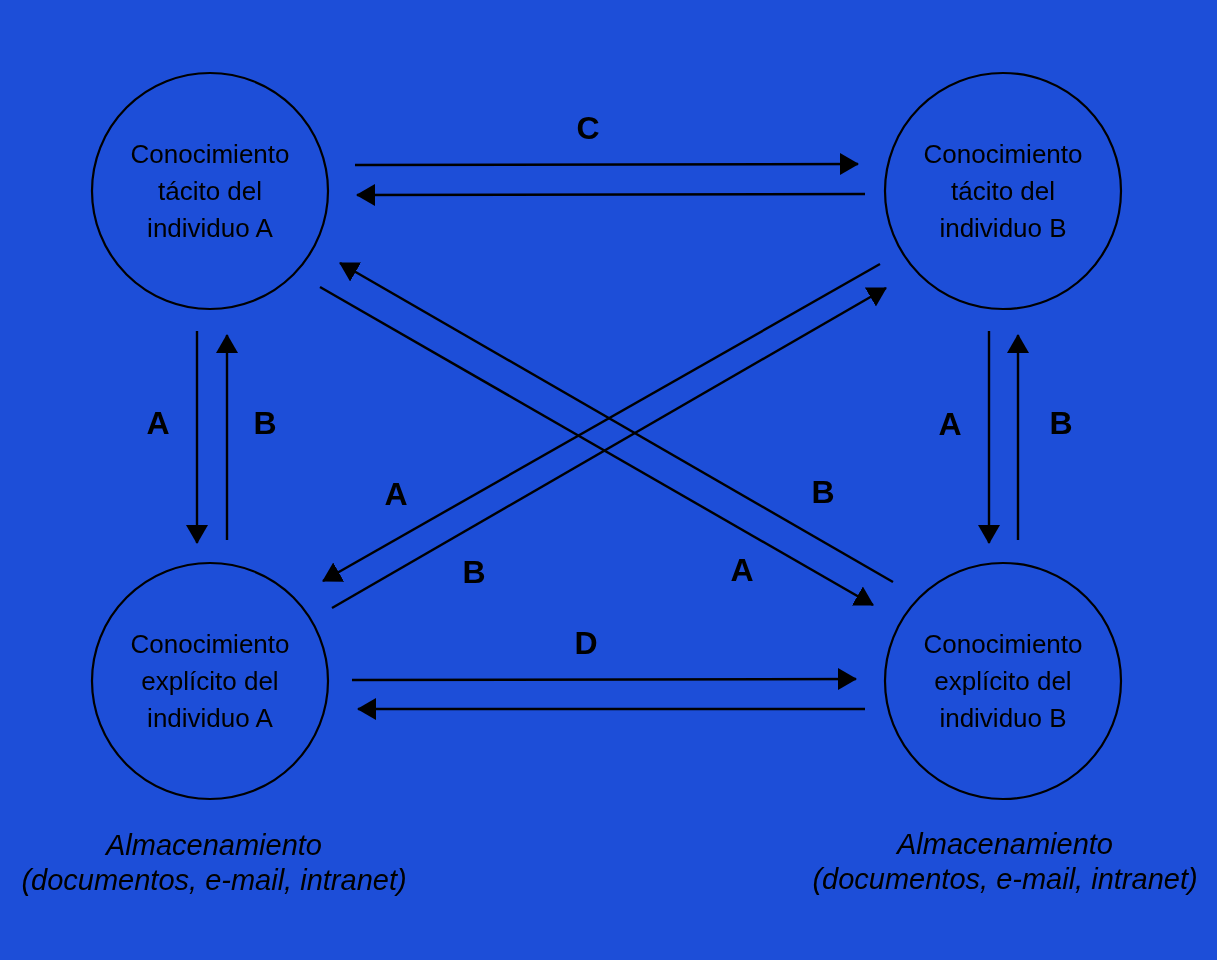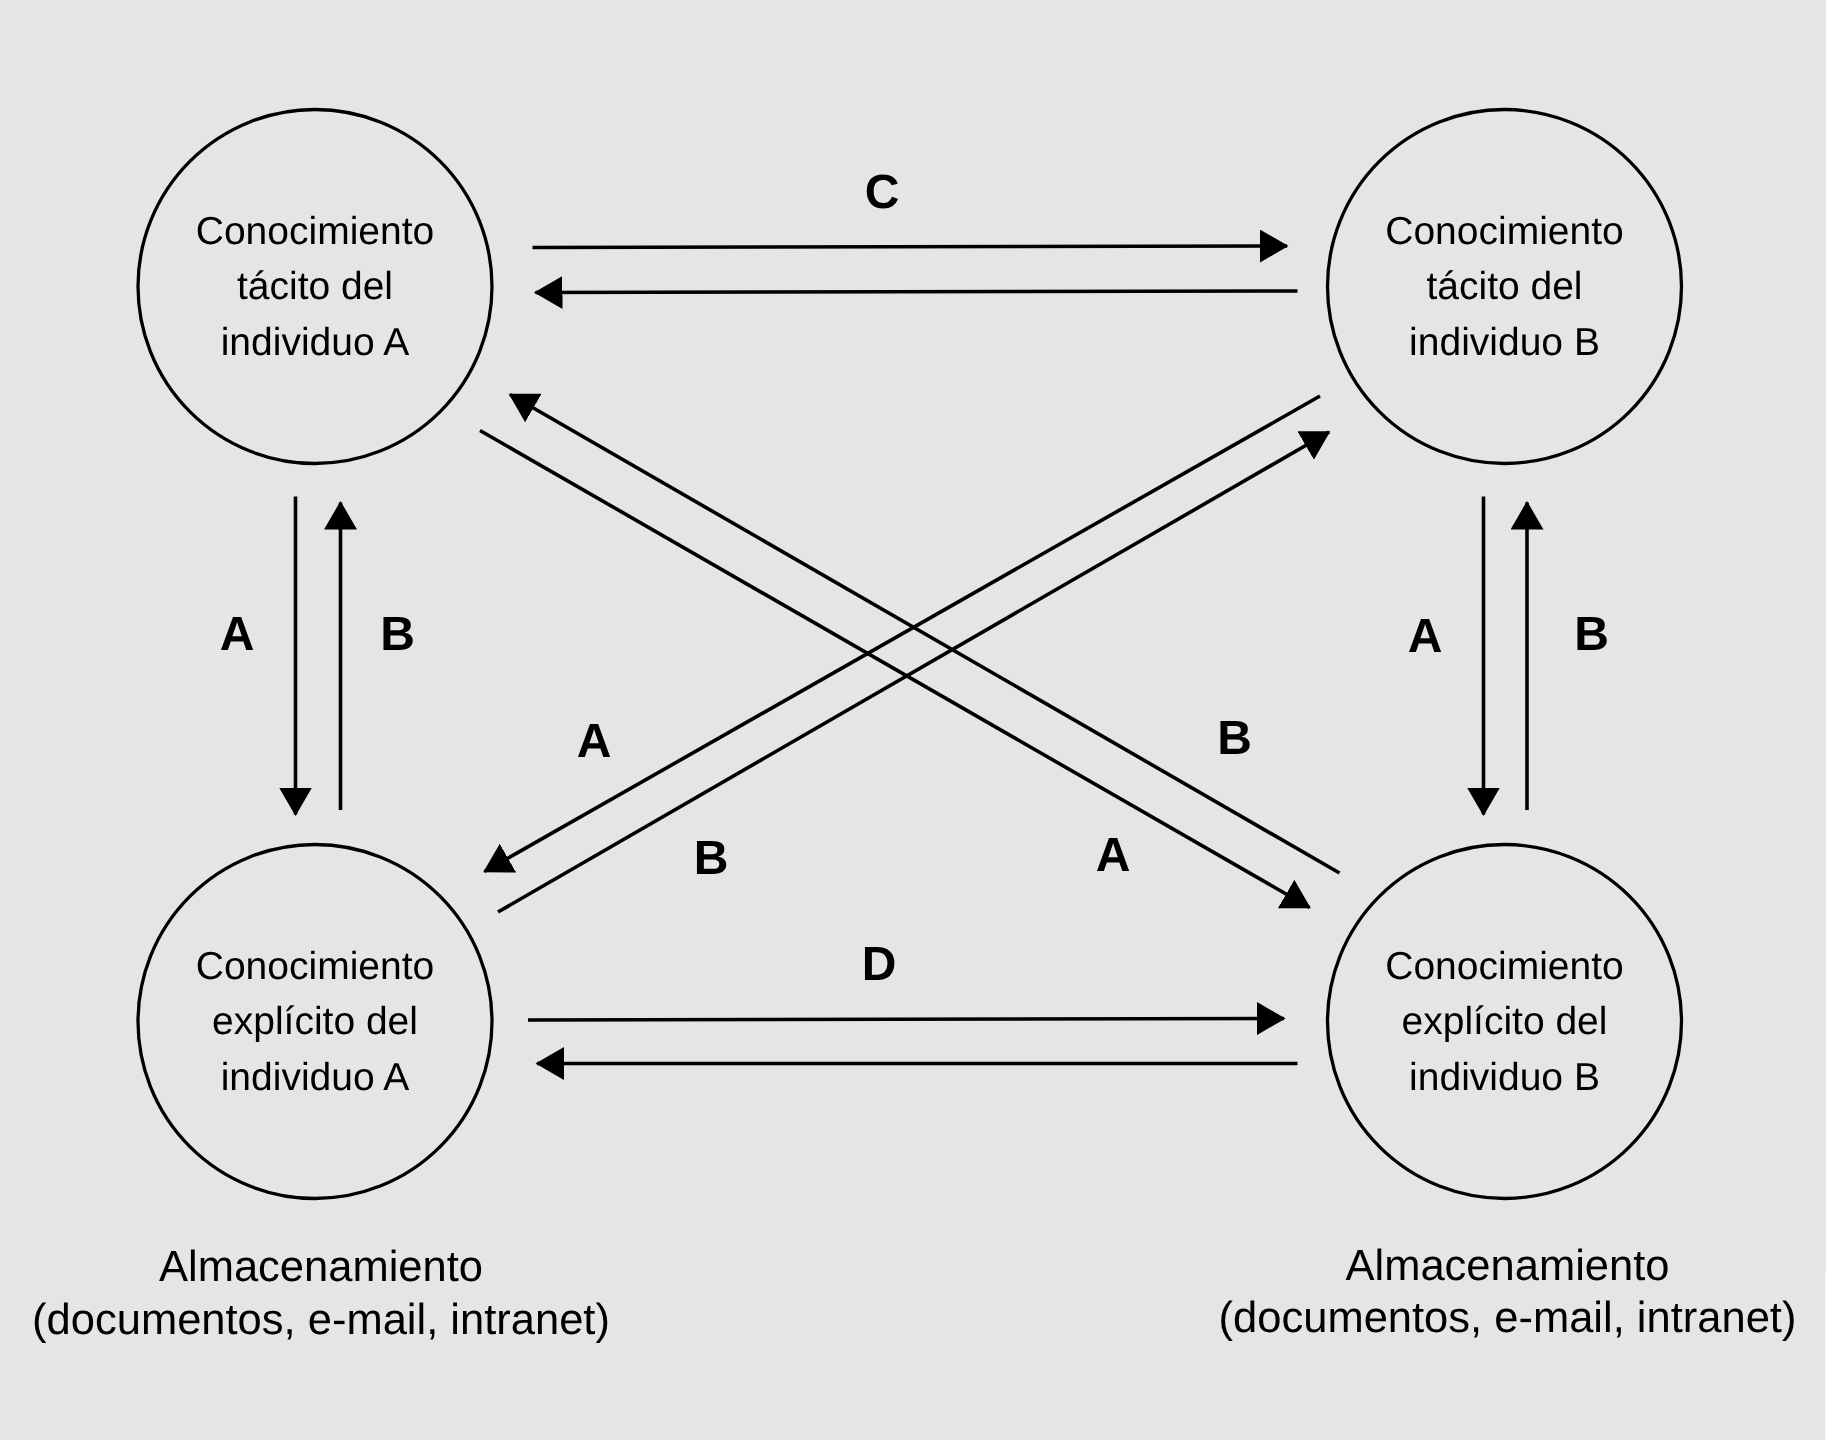--- a/index.html
+++ b/index.html
@@ -1,40 +1,41 @@
 <!DOCTYPE html>
 <html><head>
 <meta charset="utf-8">
 <style>
   html, body { margin: 0; padding: 0; background: #ffffff; }
   .canvas {
     position: relative;
     width: 1217px;
     height: 960px;
-    background: #e5e5e5;
+    background: #1d4ed8;
     font-family: "Liberation Sans", sans-serif;
     color: #000000;
     overflow: hidden;
   }
   .canvas svg { position: absolute; left: 0; top: 0; }
   .node-label {
     position: absolute;
     transform: translate(-50%, -50%);
     text-align: center;
     font-size: 26px;
     line-height: 37px;
     white-space: nowrap;
   }
   .caption {
     position: absolute;
     transform: translate(-50%, -50%);
     text-align: center;
     font-size: 29px;
     line-height: 35px;
     white-space: nowrap;
+    font-style: italic;
   }
   .edge-label {
     position: absolute;
     transform: translate(-50%, -50%);
     font-size: 32px;
     font-weight: bold;
     white-space: nowrap;
   }
 </style>
 </head>

